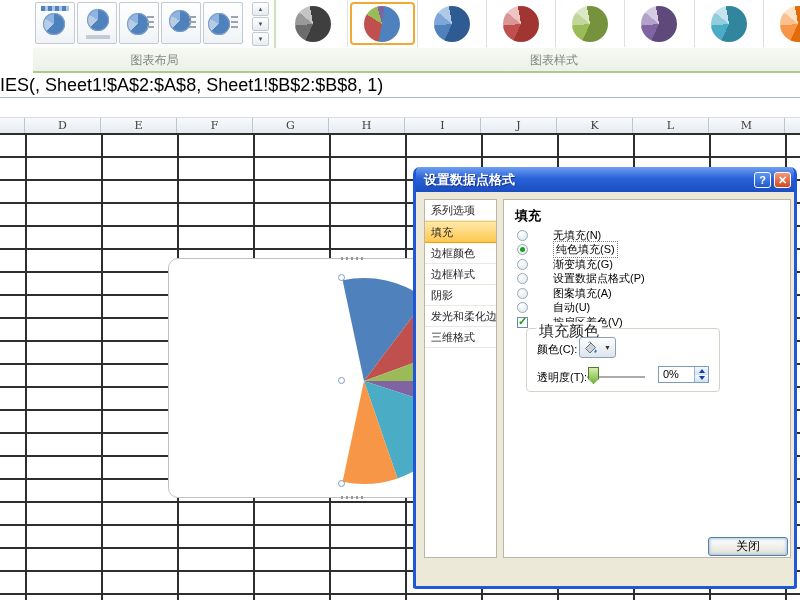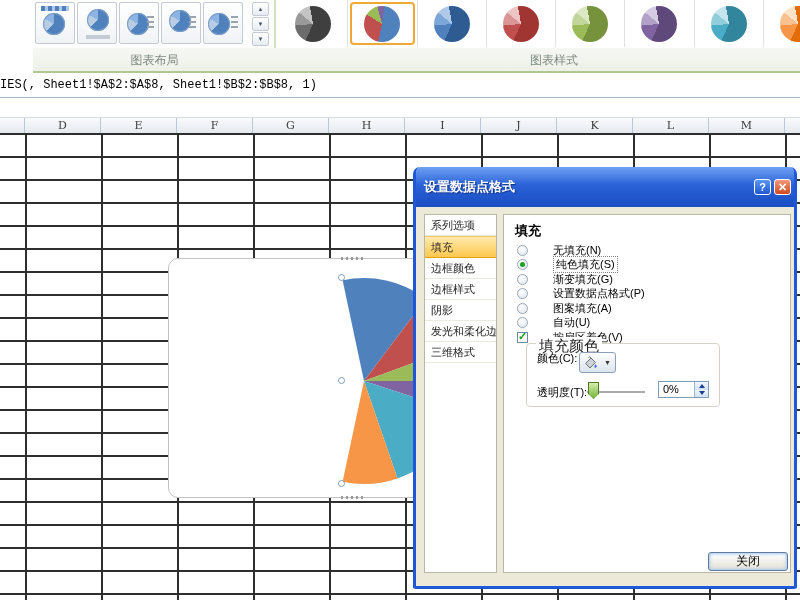--- a/index.html
+++ b/index.html
@@ -34,22 +34,22 @@
                   border:2px solid #f0a932;border-radius:4px;background:#fff;}
   .group-labels{position:absolute;left:0;top:48px;width:800px;height:23px;
                 background:linear-gradient(180deg,#f6f8f3,#edf1e9);}
   .group-label{position:absolute;top:4px;font-size:12px;color:#7f8b80;}
   .group-label.layout{left:0;width:243px;text-align:center;}
   .group-label.styles{left:246px;width:550px;text-align:center;}
   .ribbon-bottom{position:absolute;left:0;top:71px;width:800px;height:2px;background:#aec890;}
 
   
   .formula-bar{position:absolute;left:0;top:73px;width:800px;height:24px;background:#fff;
-               border-bottom:1px solid #a9b6ca;font-family:Liberation Mono, monospace;
-               font-size:12px;color:#000;line-height:24px;white-space:nowrap;overflow:hidden;}
+               border-bottom:1px solid #a9b6ca;font-family:Liberation Sans, sans-serif;
+               font-size:18px;color:#000;line-height:24px;white-space:nowrap;overflow:hidden;}
 
   
   .col-headers{position:absolute;left:0;top:117px;width:800px;height:16px;
                background:linear-gradient(180deg,#f9fafc,#e4e9ef);
                border-top:1px solid #d6dce4;border-bottom:1px solid #9eb6ce;box-sizing:content-box;}
   .col-stub{position:absolute;left:0;top:0;width:25px;height:16px;border-right:1px solid #bac7d6;box-sizing:border-box;}
   .col-h{position:absolute;top:0;width:76px;height:16px;line-height:16px;text-align:center;
          font-family:"DejaVu Serif","Liberation Serif",serif;font-size:11px;color:#3c3c3c;
          border-right:1px solid #bac7d6;box-sizing:border-box;}
 
@@ -67,21 +67,21 @@
   .chart-obj svg{position:absolute;left:0;top:0;}
   .sel-handle{position:absolute;width:7px;height:7px;border-radius:50%;background:#fff;
               border:1px solid #7f9db9;box-sizing:border-box;z-index:3;}
   .drag-dots{position:absolute;width:22px;height:3px;z-index:3;
              background:repeating-linear-gradient(90deg,#9a9a9a 0 2px,transparent 2px 5px);}
 
   
   .dialog{position:absolute;left:413px;top:167px;width:384px;height:422px;z-index:5;
           background:#ece9d8;border:3px solid #1e57d8;border-top:none;
           border-radius:7px 7px 3px 3px;box-sizing:border-box;}
-  .titlebar{height:40px;border-radius:5px 5px 0 0;display:flex;align-items:center;
+  .titlebar{height:25px;border-radius:5px 5px 0 0;display:flex;align-items:center;
             background:linear-gradient(180deg,#6fa0f2 0%,#2a62d8 45%,#1a4dc2 100%);}
   .titlebar-text{color:#fff;font-weight:bold;font-size:13px;padding-left:8px;flex:1;
                  text-shadow:1px 1px 1px #12348a;}
   .tb-btn{width:17px;height:16px;border:1px solid #fff;border-radius:3px;margin-right:3px;
           color:#fff;font-size:11px;font-weight:bold;line-height:14px;text-align:center;box-sizing:border-box;}
   .tb-help{background:linear-gradient(180deg,#5b97f2,#1f58cf);}
   .tb-close{background:linear-gradient(180deg,#f2997a,#d0491f);}
   .dlg-body{position:relative;height:369px;}
   .dlg-sidebar{position:absolute;left:8px;top:7px;width:73px;height:359px;background:#fff;
                border:1px solid #bab6a8;box-sizing:border-box;overflow:hidden;}
@@ -278,21 +278,21 @@
             <span>自动(U)</span>
           </div>
           <div class="opt-row">
             <span class="cbox on"></span>
             <span>按扇区着色(V)</span>
           </div>
         </div>
 
         <div class="groupbox">
           <div class="groupbox-legend">填充颜色</div>
-          <div class="gb-label" style="left:10px;top:7px;">颜色(C):</div>
+          <div class="gb-label" style="left:10px;top:13px;">颜色(C):</div>
           <div class="color-btn">
             <svg width="13" height="14" viewBox="0 0 13 14">
               <path d="M1.5 7.5 L7 2 L11.5 6.5 L6 12 Z" fill="#cdd2da" stroke="#6a7078" stroke-width="1"></path>
               <path d="M7 2 L5.5 0.8 L4.5 1.8" fill="none" stroke="#6a7078" stroke-width="1"></path>
               <path d="M11.8 8.2 C13.3 10.2 12.6 11.8 11.4 11.8 C10.2 11.8 9.7 10.2 11.8 8.2 Z" fill="#3b6fd4"></path>
             </svg>
             <span class="color-caret">▼</span>
           </div>
           <div class="gb-label" style="left:10px;top:41px;">透明度(T):</div>
           <div class="slider-track"></div>

